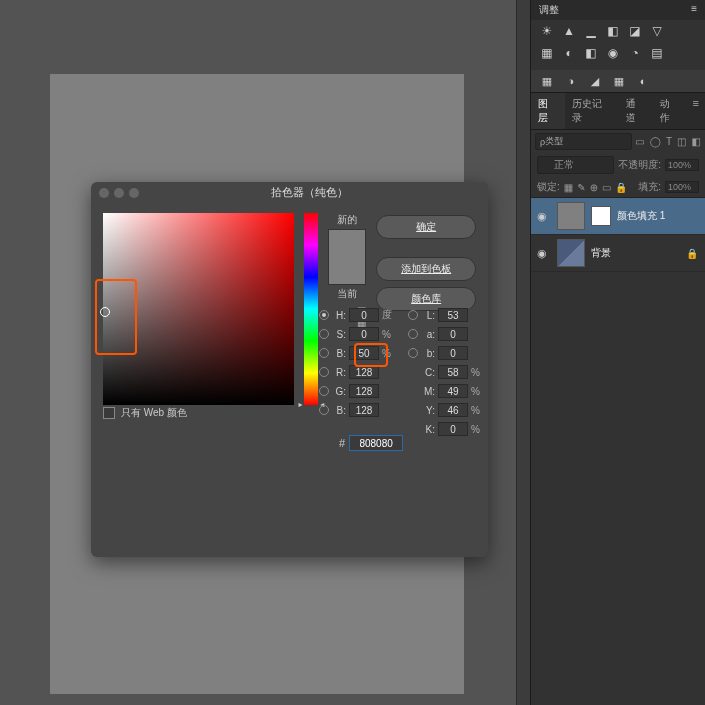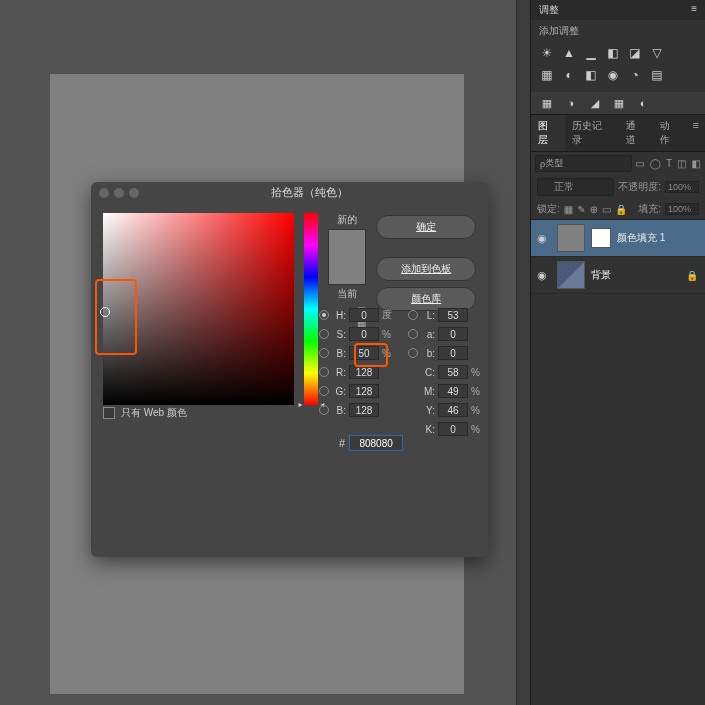--- a/index.html
+++ b/index.html
@@ -100,21 +100,20 @@
 
 <div class="vscroll"></div>
 
 <div class="right-panel">
 
   <div class="adjustments">
     <div class="adj-header">
       <span>调整</span>
       <span>≡</span>
     </div>
-    <div class="adj-title">添加调整</div>
     <div class="adj-icons">
       <span>☀</span>
       <span>▲</span>
       <span>▁</span>
       <span>◧</span>
       <span>◪</span>
       <span>▽</span>
     </div>
     <div class="adj-icons">
       <span>▦</span>

